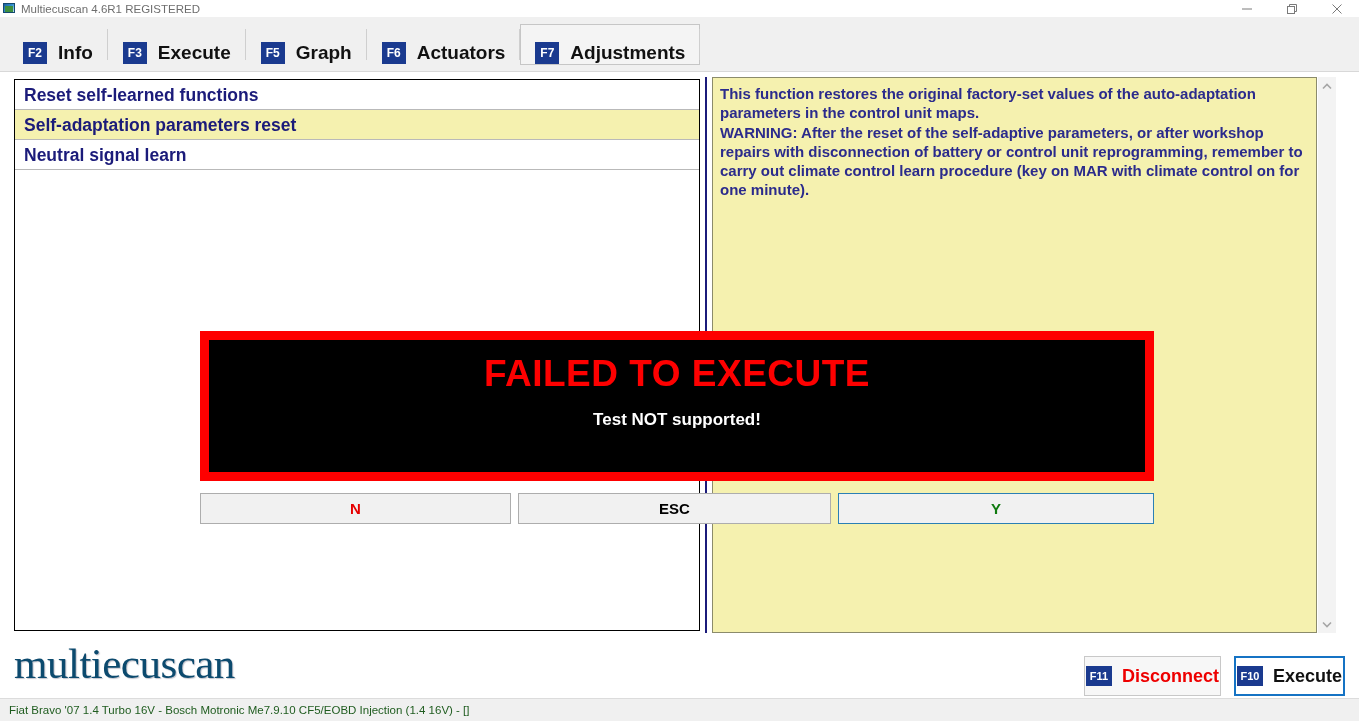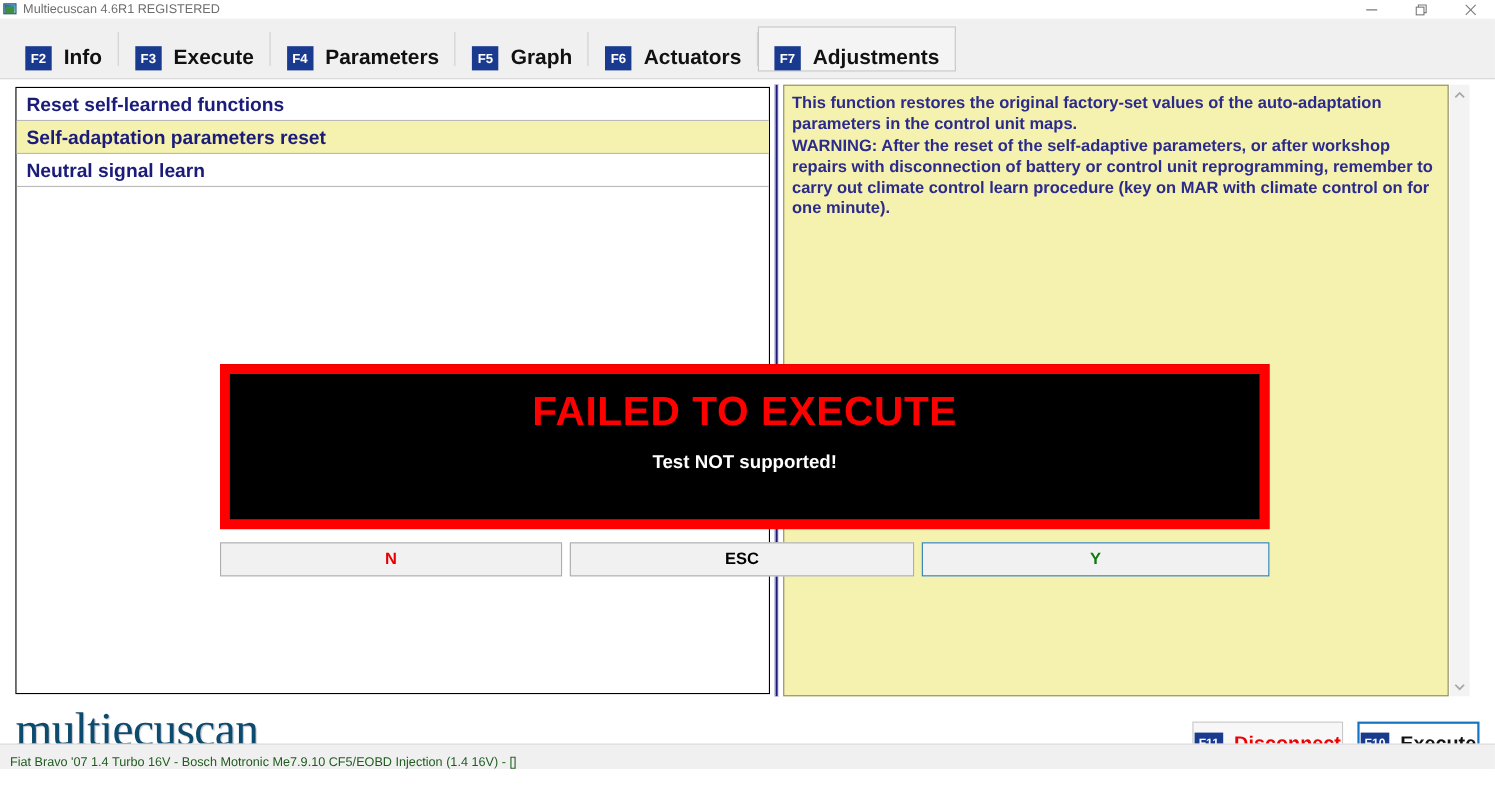--- a/index.html
+++ b/index.html
@@ -341,28 +341,28 @@
     font-weight: bold;
     width: 26px;
     height: 20px;
     font-family: "Liberation Sans", sans-serif;
   }
 
   
   #statusbar {
     position: absolute;
     left: 0;
-    top: 676px;
+    top: 698px;
     width: 1359px;
     height: 23px;
     background: #f0f0f0;
     border-top: 1px solid #dcdcdc;
     box-sizing: border-box;
     display: flex;
-    align-items: flex-end;
+    align-items: center;
   }
   #status-text {
     font-size: 11.5px;
     color: #1f5c1f;
     margin-left: 9px;
     font-family: "Liberation Sans", sans-serif;
     white-space: nowrap;
   }
 </style>
 </head>
@@ -400,25 +400,20 @@
     <span class="fkey">F2</span>
     <span class="tab-label">Info</span>
     <span class="sep"></span>
   </div>
   <div class="tab">
     <span class="fkey">F3</span>
     <span class="tab-label">Execute</span>
     <span class="sep"></span>
   </div>
   <div class="tab">
-    <span class="fkey">F4</span>
-    <span class="tab-label">Parameters</span>
-    <span class="sep"></span>
-  </div>
-  <div class="tab">
     <span class="fkey">F5</span>
     <span class="tab-label">Graph</span>
     <span class="sep"></span>
   </div>
   <div class="tab">
     <span class="fkey">F6</span>
     <span class="tab-label">Actuators</span>
     <span class="sep"></span>
   </div>
   <div class="tab selected">

